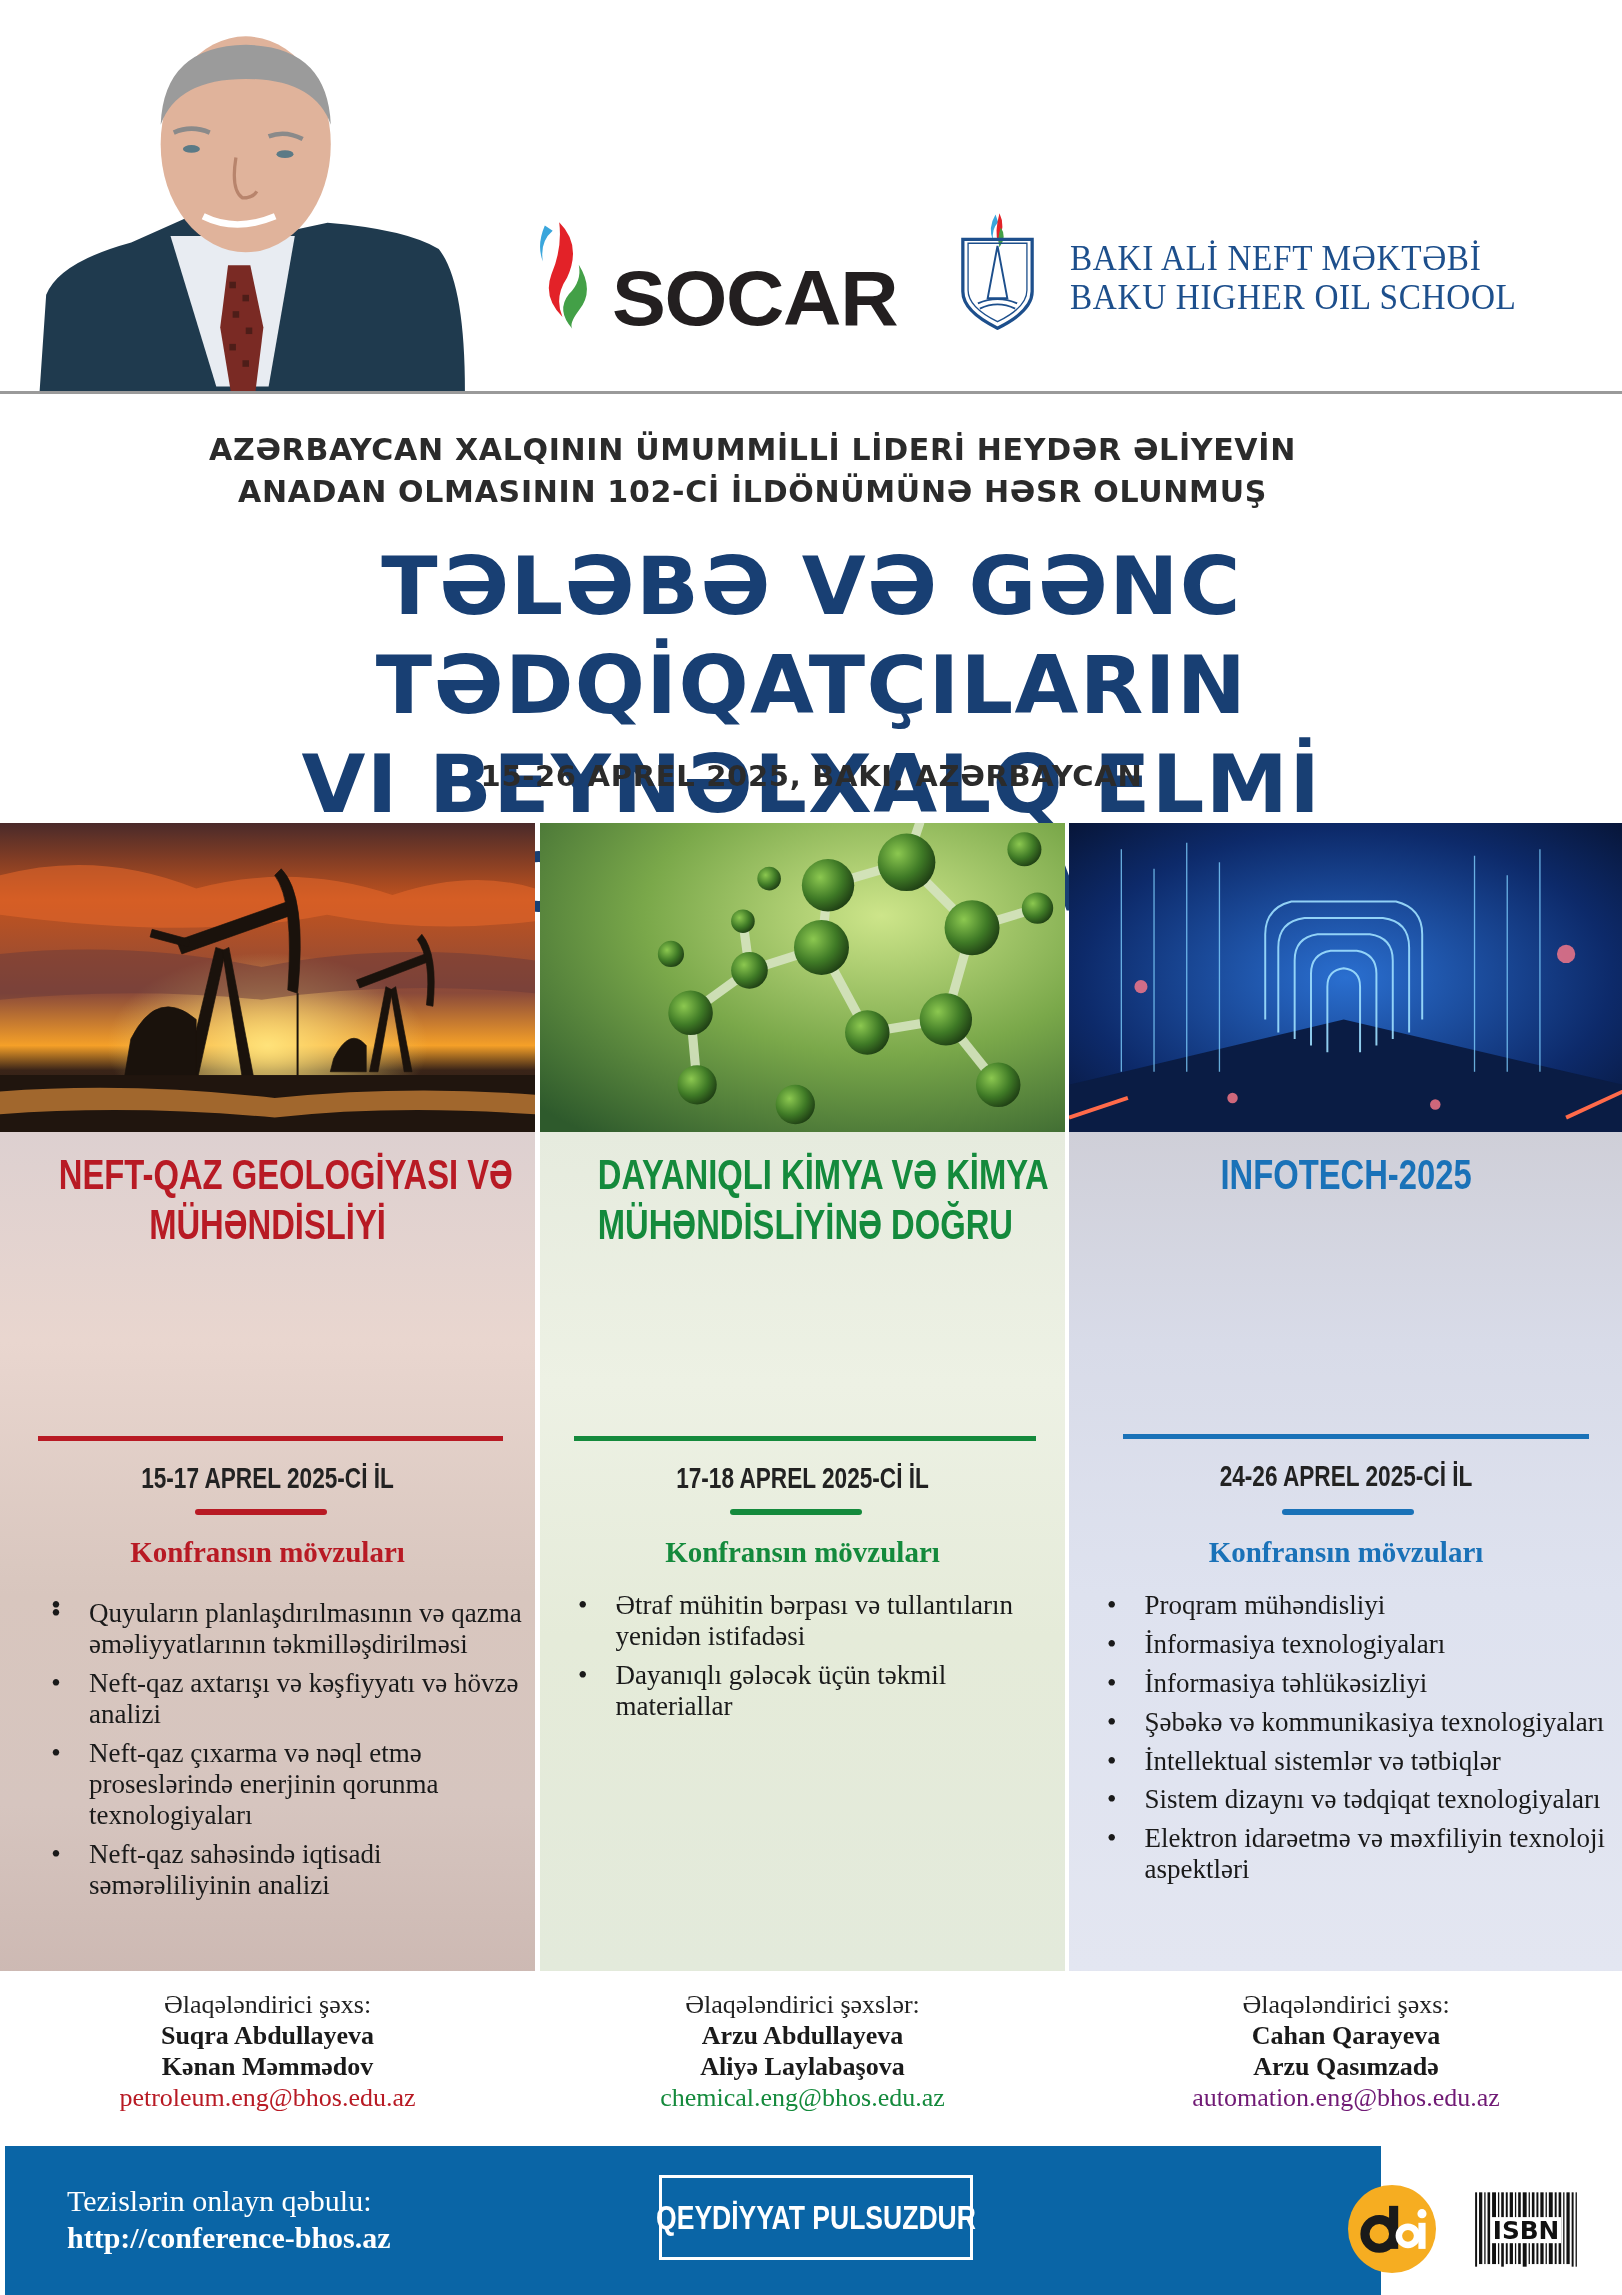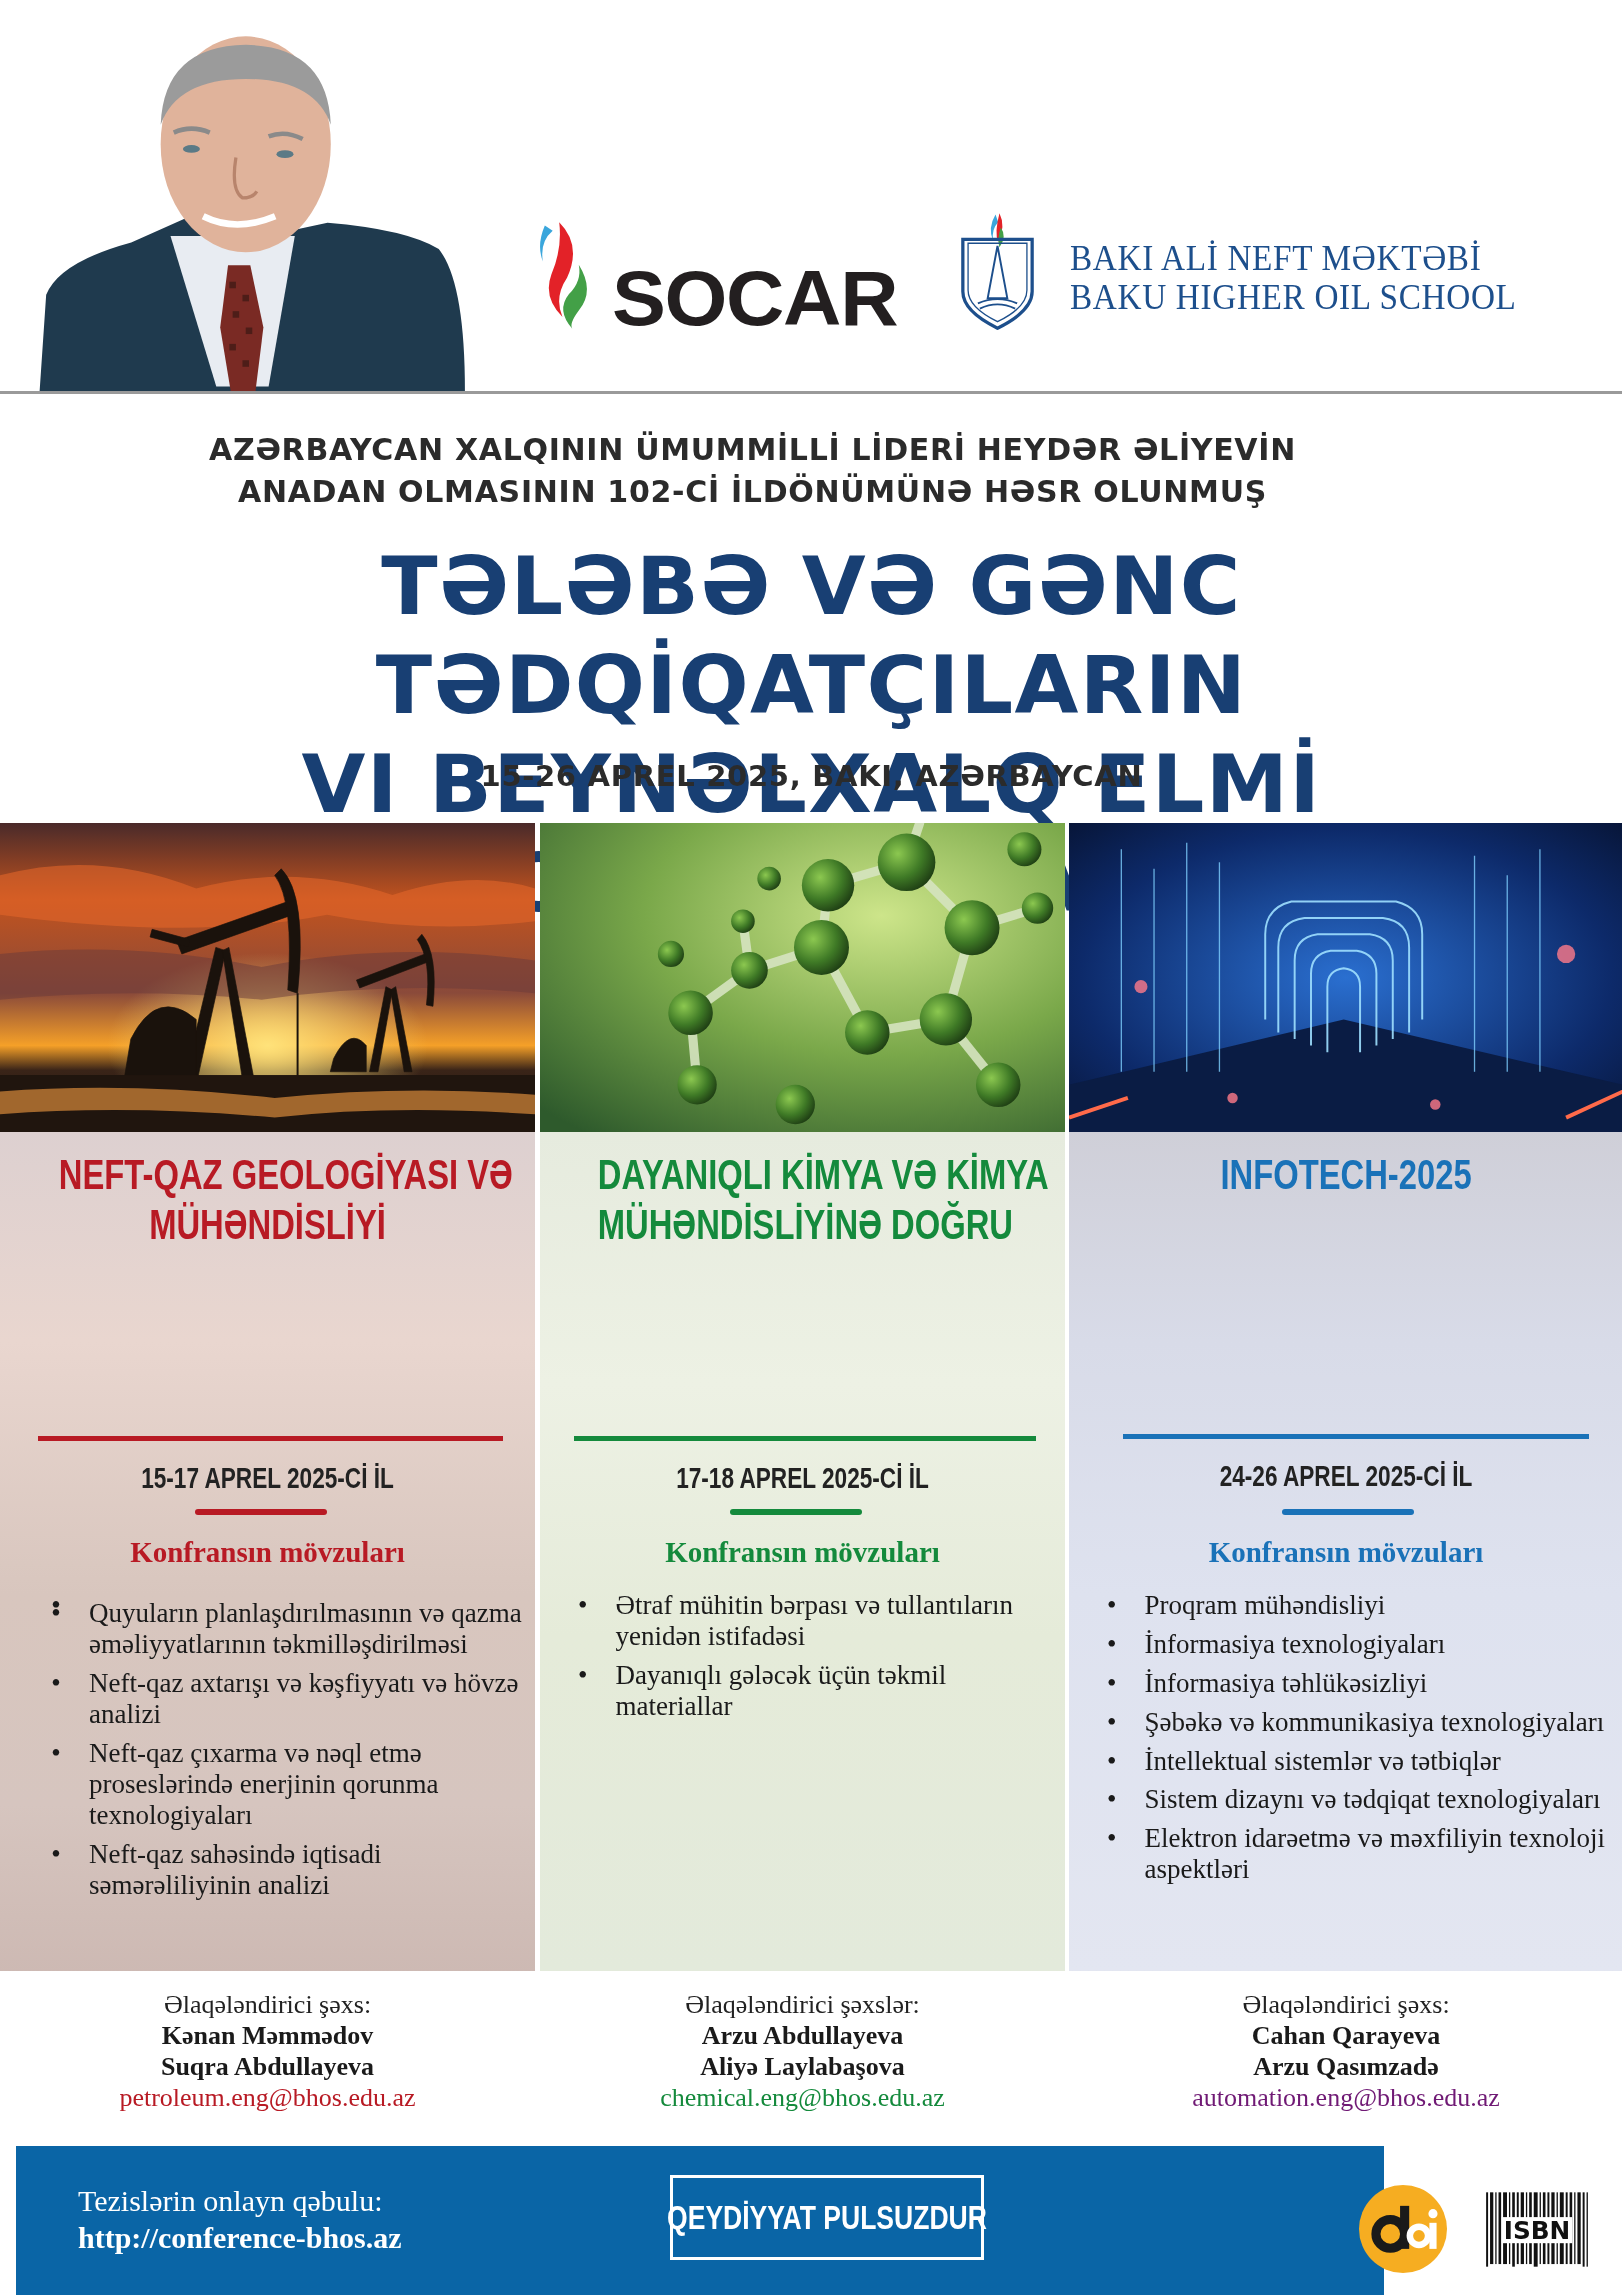--- a/index.html
+++ b/index.html
@@ -51,21 +51,21 @@
 
   
   .contact { position:absolute; top:1989px; text-align:center; font-family:"Liberation Serif", serif; font-size:26px; line-height:31px; }
   .contact .label { color:#222; }
   .contact .name { color:#1a1a1a; font-weight:bold; }
   #contact-petro { left:0; width:535px; }
   #contact-chem  { left:540px; width:525px; }
   #contact-info  { left:1069px; width:554px; }
 
   
-  #footer { left:16px; top:2146px; width:1368px; height:150px; background:#0a65a6; }
+  #footer { left:5px; top:2146px; width:1368px; height:150px; background:#0a65a6;padding-left:8px; }
   #submission { position:absolute; left:62px; top:36px; color:#ffffff; font-family:"Liberation Serif", serif; font-size:30px; line-height:37px; }
   #submission .url { font-weight:bold; }
   #reg-badge { position:absolute; left:654px; top:29.4px; width:314px; height:85px; border:3.9px solid #ffffff; box-sizing:border-box; display:flex; align-items:center; justify-content:center; color:#fff; font-family:"Liberation Sans", sans-serif; font-weight:bold; font-size:34px; transform-origin:center; }
   #reg-badge span { display:inline-block; transform:scaleX(0.78); white-space:nowrap; }
   #doi-logo { position:absolute; left:1343px; top:39px; width:88px; height:88px; border-radius:50%; background:#f6ad21; }
   #isbn-logo { position:absolute; left:1461px; top:41px; width:120px; height:85px; background:#ffffff; }
 </style>
 </head>
 <body>
 
@@ -313,22 +313,22 @@
       <li><span class="bullet">•</span><span>Şəbəkə və kommunikasiya texnologiyaları</span></li>
       <li><span class="bullet">•</span><span>İntellektual sistemlər və tətbiqlər</span></li>
       <li><span class="bullet">•</span><span>Sistem dizaynı və tədqiqat texnologiyaları</span></li>
       <li><span class="bullet">•</span><span>Elektron idarəetmə və məxfiliyin texnoloji aspektləri</span></li>
     </ul>
   </div>
 </div>
 
 <div id="contact-petro" class="contact">
   <div class="label">Əlaqələndirici şəxs:</div>
+  <div class="name">Suqra Abdullayeva</div>
   <div class="name">Kənan Məmmədov</div>
-  <div class="name">Suqra Abdullayeva</div>
   <div style="color:#b81a24">petroleum.eng@bhos.edu.az</div>
 </div>
 <div id="contact-chem" class="contact">
   <div class="label">Əlaqələndirici şəxslər:</div>
   <div class="name">Arzu Abdullayeva</div>
   <div class="name">Aliyə Laylabaşova</div>
   <div style="color:#148a3c">chemical.eng@bhos.edu.az</div>
 </div>
 <div id="contact-info" class="contact">
   <div class="label">Əlaqələndirici şəxs:</div>

